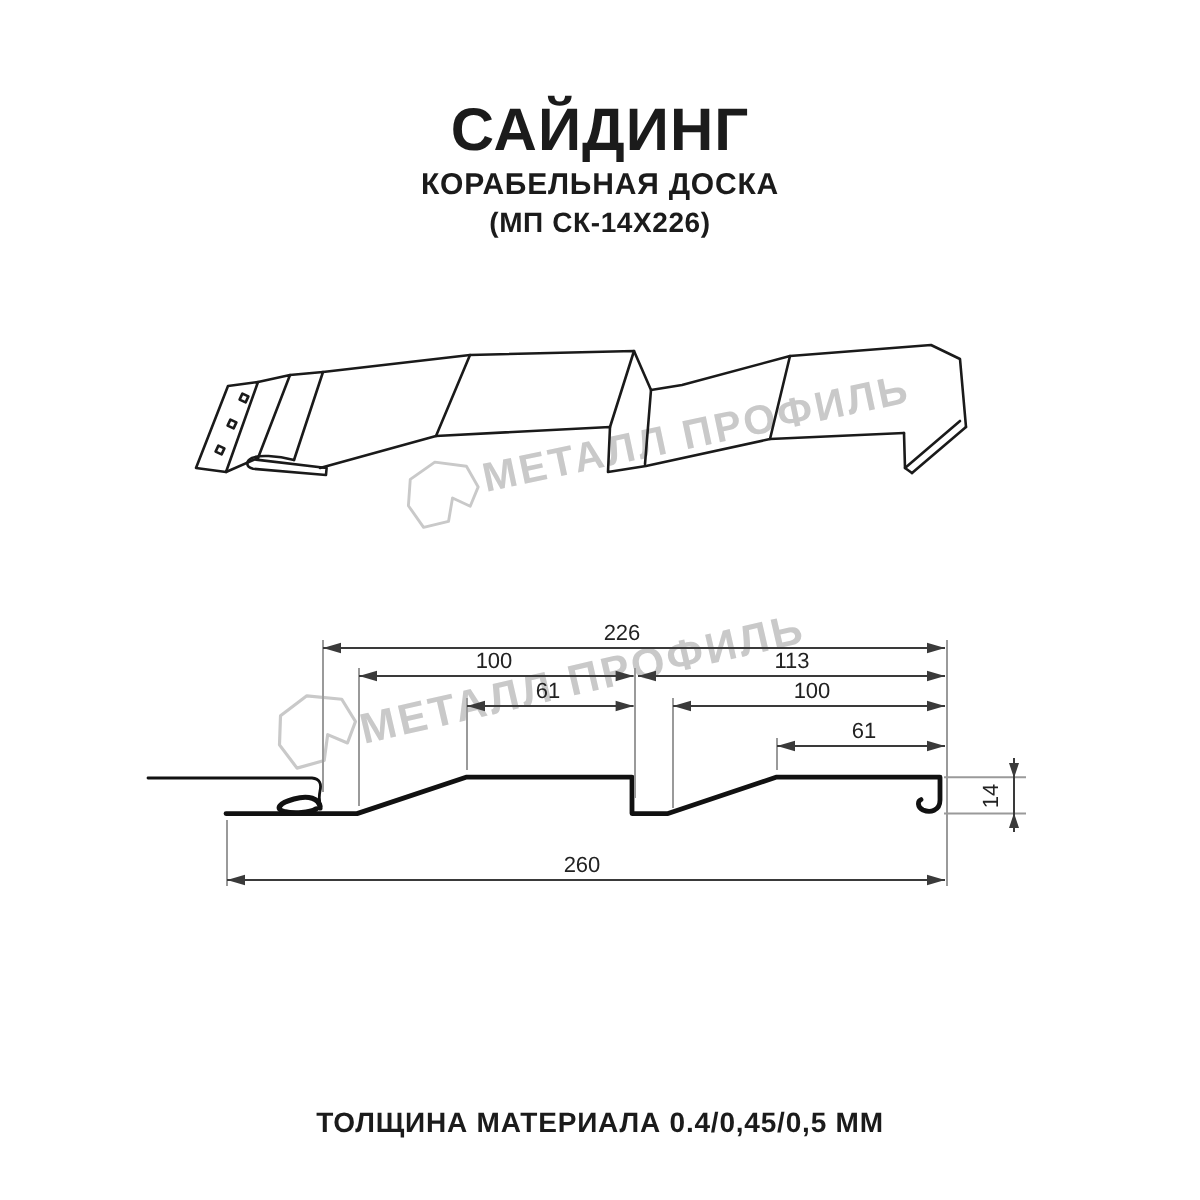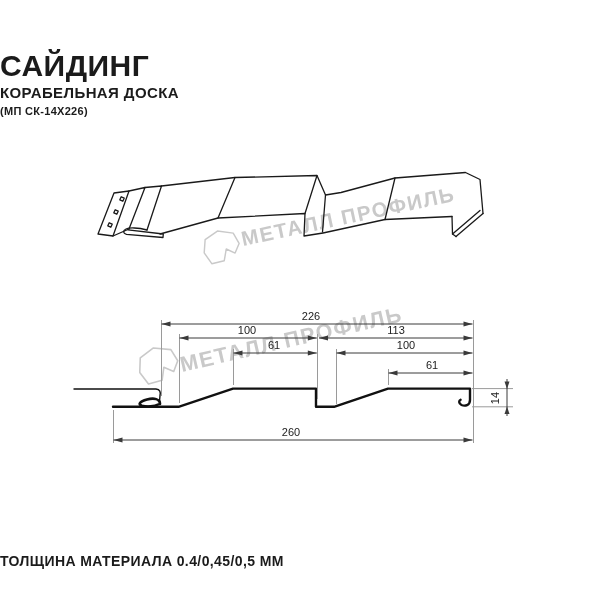--- a/index.html
+++ b/index.html
@@ -1,23 +1,23 @@
 <!DOCTYPE html>
 <html><head>
 <meta charset="utf-8">
 <style>
   html,body{margin:0;padding:0;}
   body{
     width:600px;height:600px;background:#ffffff;position:relative;overflow:hidden;
     font-family:"Liberation Sans",sans-serif;color:#1b1b1b;
   }
-  .abs{position:absolute;left:0;width:600px;}
+  .abs{position:absolute;left:0;width:600px;text-align:center;}
   .title-main{top:49px;font-size:30px;font-weight:800;letter-spacing:.5px;line-height:34px;}
   .title-sub{top:84px;font-size:15px;font-weight:700;letter-spacing:.4px;line-height:18px;}
-  .title-model{top:103px;font-size:11px;font-weight:700;letter-spacing:.3px;line-height:16px;}
+  .title-model{top:103px;font-size:14px;font-weight:700;letter-spacing:.3px;line-height:16px;}
   .footer-note{top:552px;font-size:14px;font-weight:700;letter-spacing:.4px;line-height:18px;}
   svg{position:absolute;left:0;top:0;}
   .wm-text{font-size:20.5px;font-weight:bold;fill:#c9c9c9;letter-spacing:1.5px;}
   .wm-text2{font-size:21.5px;}
   .art{stroke:#1a1a1a;stroke-width:1.3;fill:none;stroke-linejoin:round;stroke-linecap:round;}
   .prof{stroke:#111;stroke-width:2.4;fill:none;stroke-linejoin:round;stroke-linecap:round;}
   .prof-thin{stroke:#111;stroke-width:1.4;fill:none;stroke-linecap:round;}
   .curl{stroke:#111;stroke-width:2.6;fill:none;stroke-linecap:round;}
   .ext{stroke:#9a9a9a;stroke-width:1;fill:none;}
   .dim{stroke:#3a3a3a;stroke-width:1;fill:none;}

